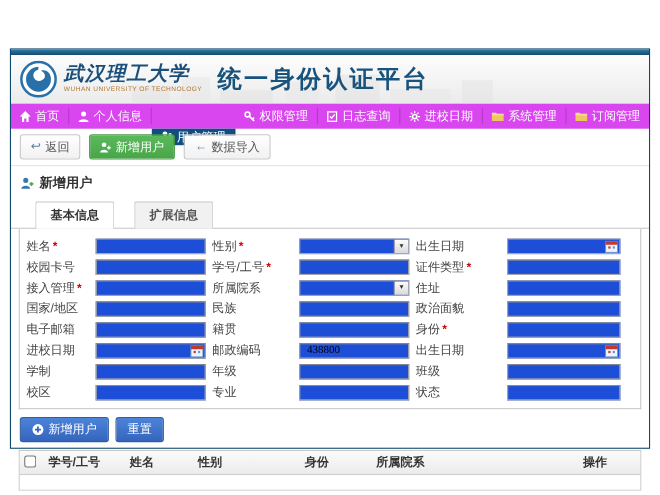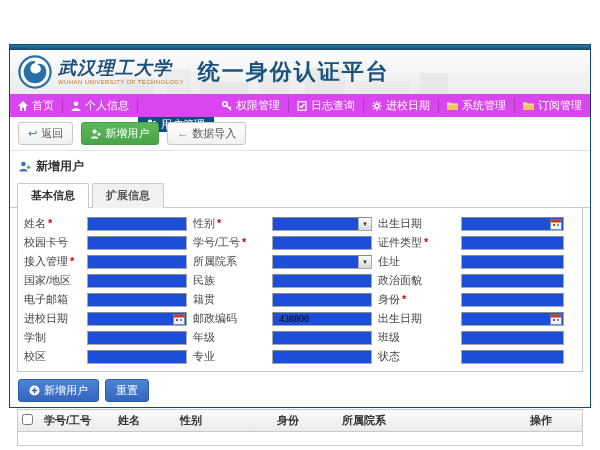--- a/index.html
+++ b/index.html
@@ -48,21 +48,21 @@
          align-items:center; gap:4px; cursor:pointer; }
   .btn .arrow { color:#5a7ea0; font-size:11px; line-height:1; }
   .btn-green { background:linear-gradient(#5cb85c,#48a648); border-color:#459c45; color:#fff; }
   
   .section-title { padding:7px 9px 3px; display:flex; align-items:center; gap:5px;
                    font-size:12px; font-weight:bold; color:#333; }
   
   .tabs { display:flex; padding:4px 7px 0; border-bottom:1px solid #c9c9c9; }
   .tab { padding:4px 13px; font-size:11px; font-weight:bold; color:#555; background:#f1f1f1;
          border:1px solid #c9c9c9; border-bottom:none; margin-right:3px;
-         border-radius:2px 2px 0 0; position:relative; top:1px; cursor:pointer; }
+         border-radius:2px 2px 0 0; position:relative; top:1px; cursor:pointer;margin-left:15px; }
   .tab.active { background:#fff; color:#333; padding-bottom:5px; }
   
   .form-panel { margin:0 7px; border:1px solid #c9c9c9; border-top:none; padding:8px 6px 7px; }
   .form-grid { display:grid; grid-template-columns:57px 100px 73px 100px 77px 103px;
                column-gap:6px; row-gap:4px; align-items:center; font-size:11px; color:#444; }
   .flabel { white-space:nowrap; }
   .req { color:#d40000; margin-left:2px; font-weight:bold; }
   .inp { height:14px; width:100%; border:1px solid #a9a9a9; border-top-color:#8a8a8a;
          background:#1d4ed8; font-size:10px; padding:0 6px; font-family:Liberation Serif, serif; }
   .wrap { position:relative; width:100%; height:14px; }

